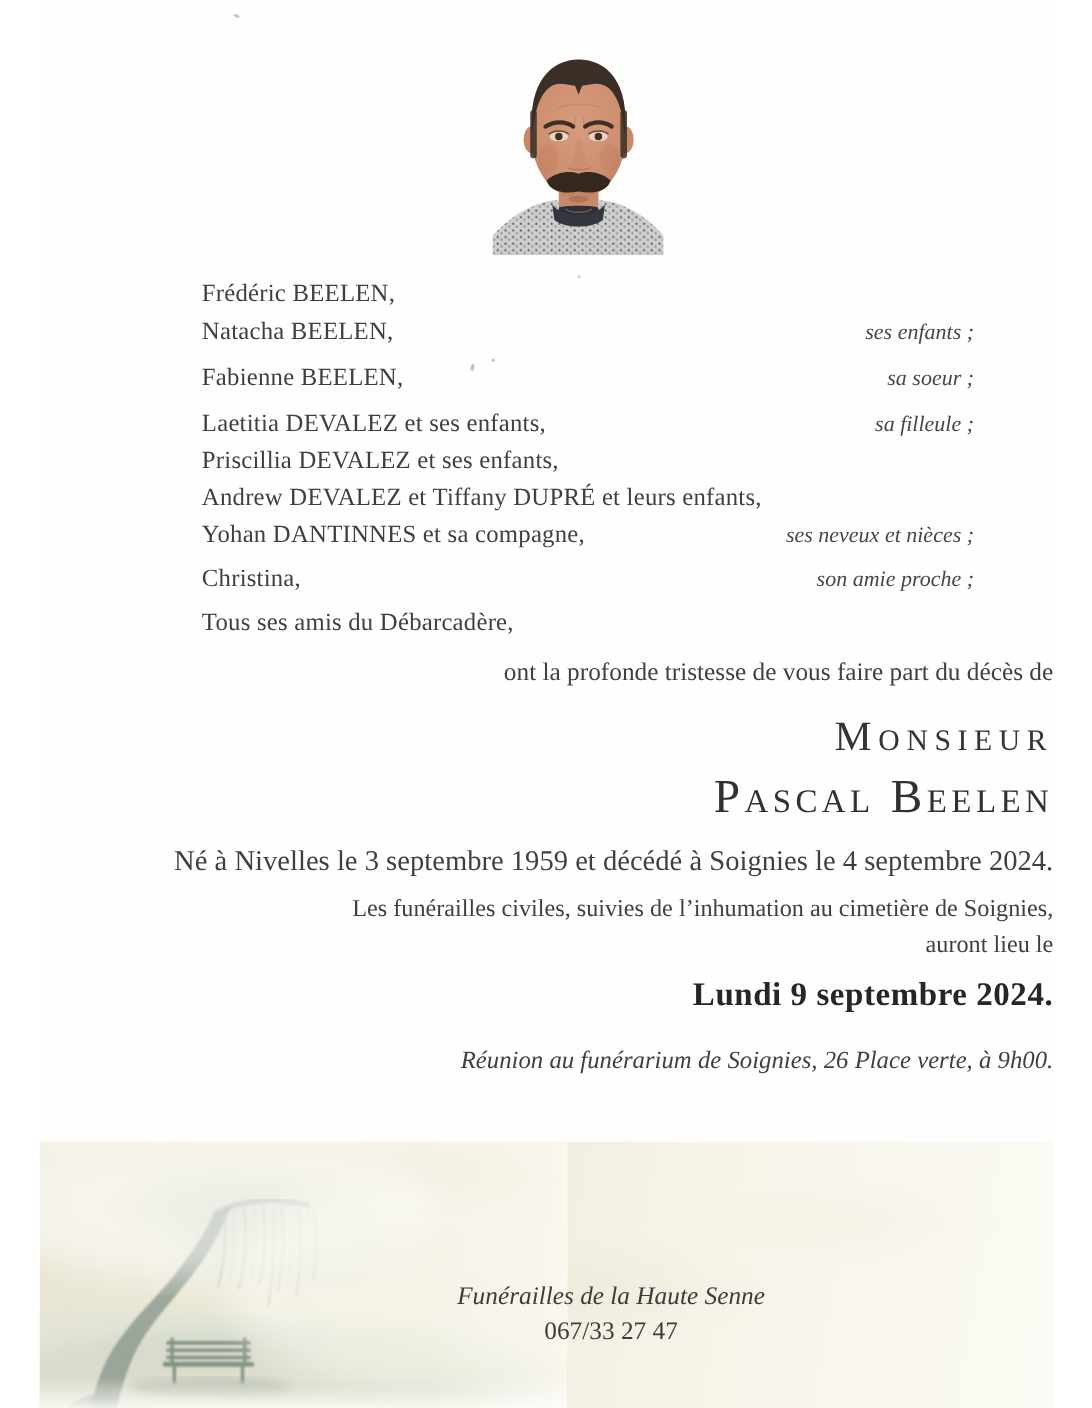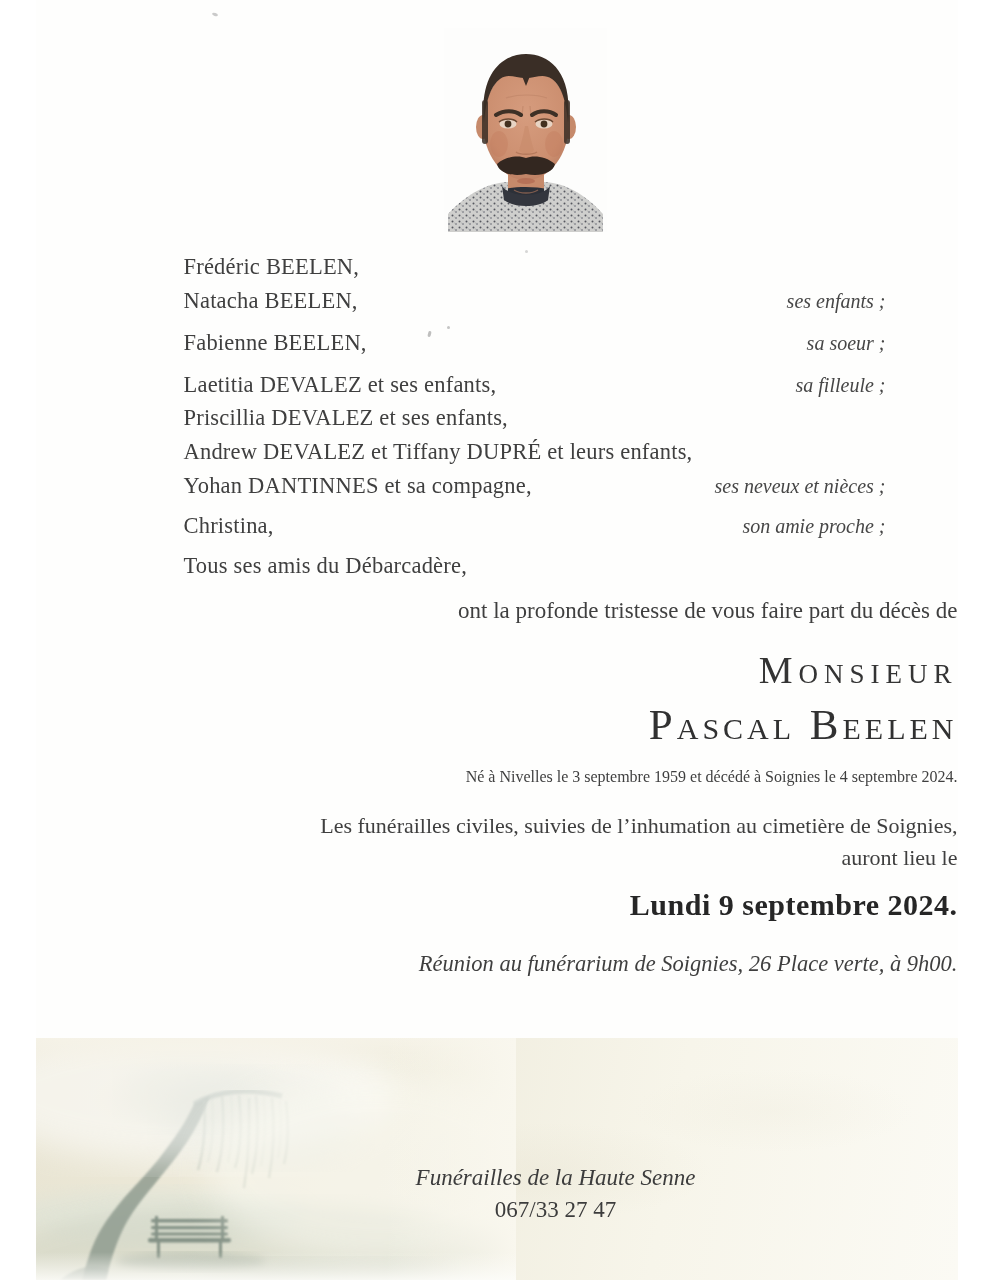--- a/index.html
+++ b/index.html
@@ -57,21 +57,21 @@
   }
   .title-name {
     top: 700px;
     font-size: 43px;
     font-weight: normal;
     font-variant: small-caps;
     letter-spacing: 4px;
     color: #313131;
     margin-left: 36px;
   }
-  .birth-line { top: 768px; font-size: 16px; }
+  .birth-line { top: 768px; font-size: 26px; }
   .ceremony-1 { top: 813px; font-size: 22px; }
   .ceremony-2 { top: 845px; font-size: 22px; }
   .date-line  { top: 888px; font-size: 30px; font-weight: bold; color:#262626; letter-spacing:.5px; }
   .reunion-line { top: 951px;  font-size: 22.5px; font-style: italic; }
   .levee-line   { top: 1003px; font-size: 22.5px; font-style: italic; }
 
   
   .footer-strip {
     position: absolute;
     left: 0; right: 0; top: 1038px; height: 242px;

